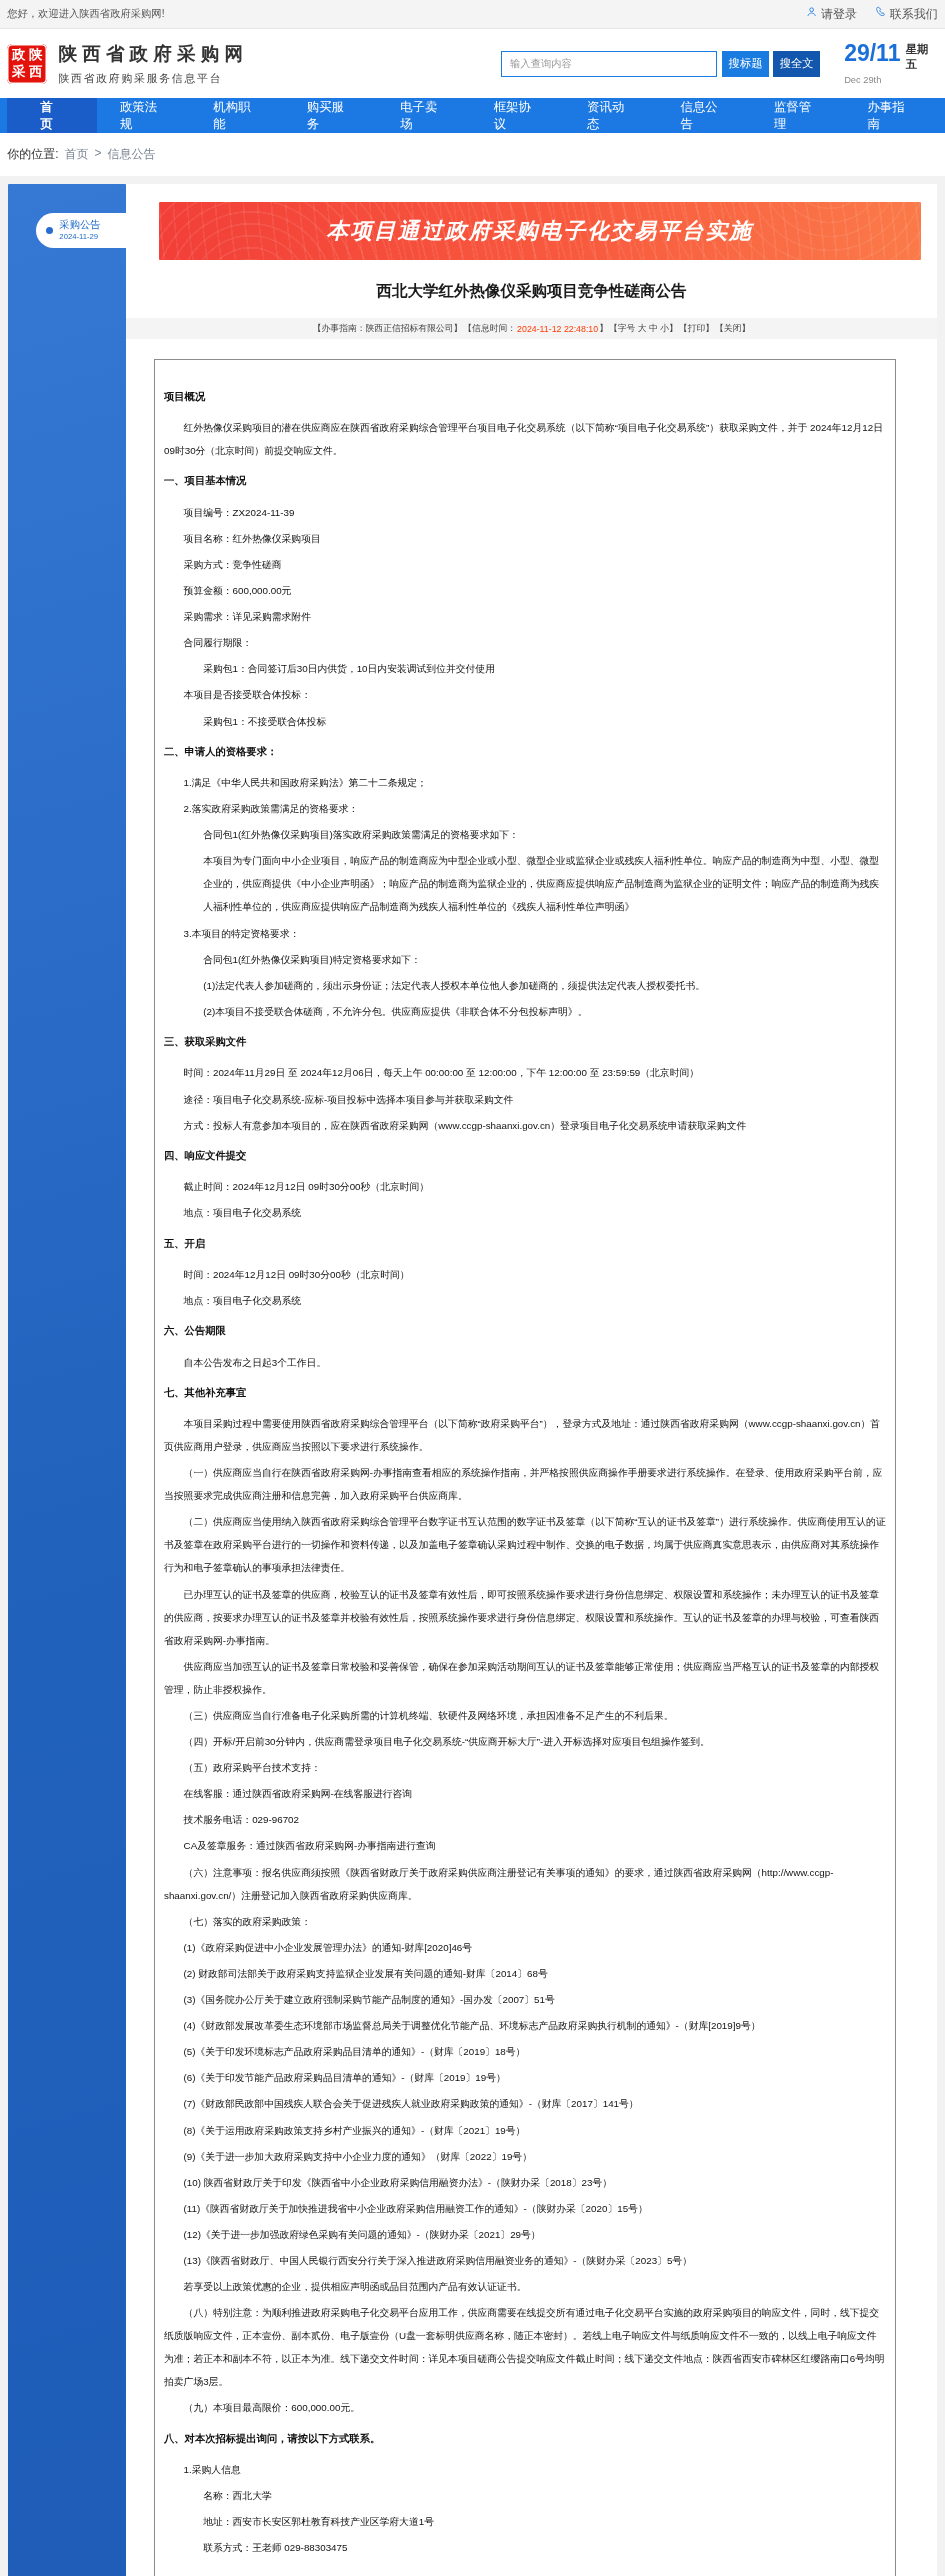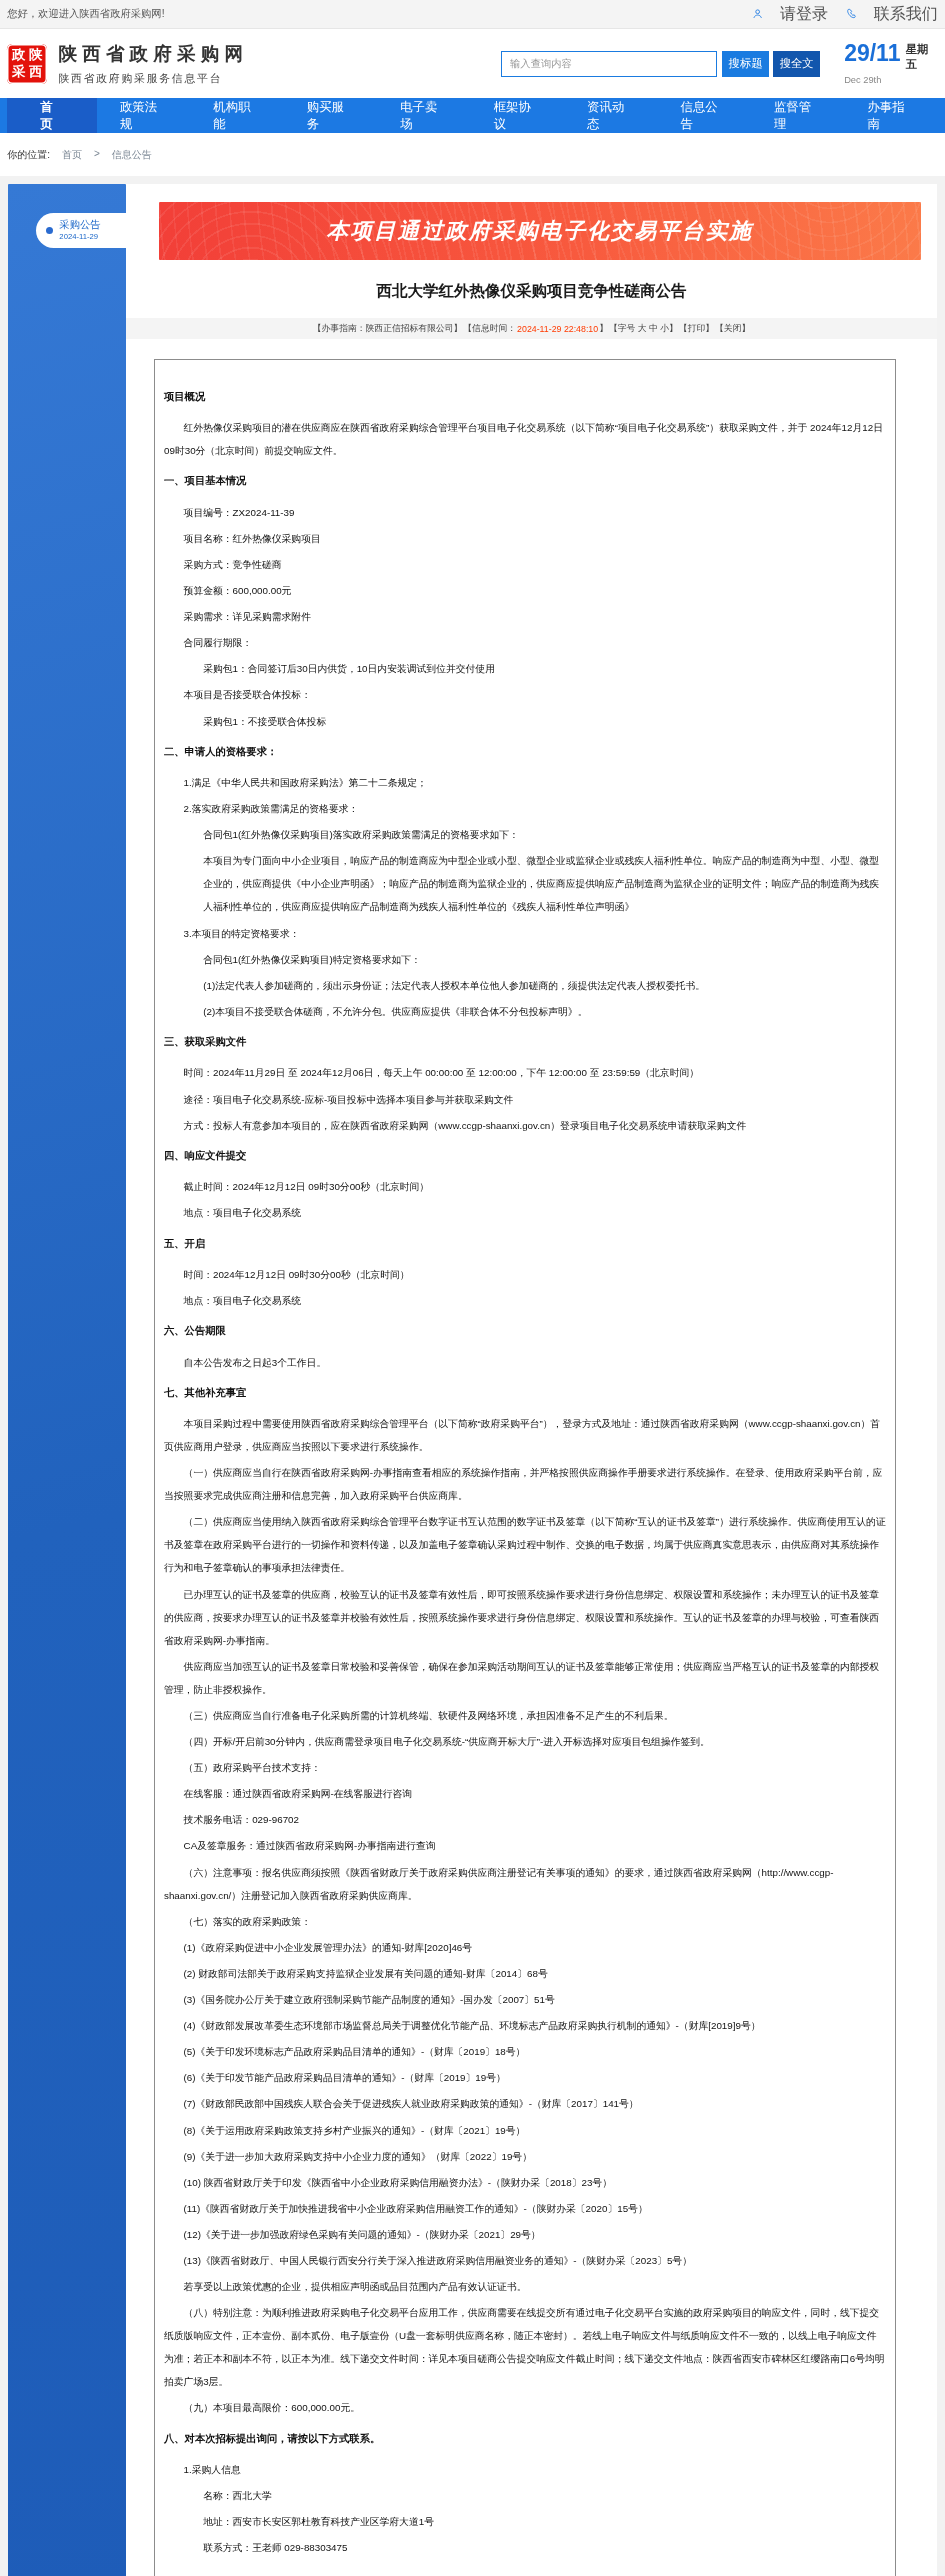--- a/index.html
+++ b/index.html
@@ -3,21 +3,21 @@
 <meta charset="utf-8">
 <style>
   * { margin:0; padding:0; box-sizing:border-box; }
   html,body { width:945px; font-family:"Liberation Sans","DejaVu Sans",sans-serif; background:#f2f2f2; color:#222; }
 
   
   .topbar { height:29px; background:#f4f4f4; border-bottom:0.5px solid #e6e6e6; }
   .topbar-inner { height:100%; margin:0 7.2px; display:flex; align-items:center; justify-content:space-between; }
   .welcome { font-size:10.3px; color:#555; }
   .top-links { display:flex; align-items:center; gap:17.5px; }
-  .top-link { display:flex; align-items:center; gap:17px; font-size:16px; color:#555; cursor:pointer; text-decoration:none; }
+  .top-link { display:flex; align-items:flex-start; gap:4px; font-size:12px; color:#555; cursor:pointer; text-decoration:none; }
   .top-link svg { display:block; }
 
   
   .header { background:#fff; }
   .header-inner { margin:0 7.2px; height:69px; display:flex; align-items:center; }
   .logo { width:40px; height:40px; background:#e3120b; border-radius:5.2px; display:grid; grid-template-columns:1fr 1fr; place-items:center; box-shadow:inset 0 0 0 1.5px #fff, inset 0 0 0 3.1px #e3120b; padding:3.1px; }
   .logo span { color:#fff; font-size:13.4px; font-weight:bold; line-height:1; }
   .site-titles { margin-left:11.3px; }
   .site-title { font-size:18.5px; font-weight:bold; color:#333; letter-spacing:5.2px; }
   .site-subtitle { margin-top:5.2px; font-size:10.8px; color:#444; letter-spacing:1.8px; }
@@ -34,21 +34,21 @@
   .date-en { margin-top:3.1px; font-size:9.3px; color:#888; }
 
   
   .nav { background:#1c79e3; height:35px; }
   .nav-inner { margin:0 7.2px; height:100%; display:flex; align-items:stretch; }
   .nav-item { display:flex; align-items:center; padding:16px 23px; color:#fff; font-size:12.4px; text-decoration:none; cursor:pointer; }
   .nav-item.active { background:#1a5dc8; font-weight:bold; padding:0 33px; }
 
   
   .crumb { background:#fff; height:43px; display:flex; align-items:center; }
-  .crumb-inner { margin:0 7.2px; font-size:10px; color:#333; display:flex; gap:12px; align-items:flex-start; }
+  .crumb-inner { margin:0 7.2px; font-size:12px; color:#333; display:flex; gap:6px; align-items:flex-start; }
   .crumb a { color:#7b8794; text-decoration:none; cursor:pointer; }
   .crumb .sep { color:#7b8794; }
 
   
   .page { padding:8.2px 7.7px 41px; display:flex; align-items:stretch; }
   .sidebar { width:118px; background:linear-gradient(165deg,#3579d5 0%, #2162bd 55%, #1e5cb8 100%); border-radius:1px; }
   .side-tab { margin:29px 0 0 28px; height:35px; background:#fff; border-radius:17.5px 0 0 17.5px; display:flex; align-items:center; cursor:pointer; }
   .side-dot { width:7.2px; height:7.2px; border-radius:50%; background:#2a6bd0; margin:0 6.2px 0 10.3px; flex:none; }
   .side-tab-texts { line-height:1.25; }
   .side-tab-label { color:#1a66c8; font-size:10.3px; }
@@ -169,21 +169,21 @@
   <div class="main">
     <div class="banner">
       <span class="banner-text">本项目通过政府采购电子化交易平台实施</span>
     </div>
 
     <h1 class="art-title">西北大学红外热像仪采购项目竞争性磋商公告</h1>
 
     <div class="meta">
       <span>【办事指南：陕西正信招标有限公司】</span>
       <span>【信息时间：</span>
-      <span class="time-val">2024-11-29 22:48:10</span>
+      <span class="time-val">2024-11-12 22:48:10</span>
       <span> 】</span>
       <span class="mbtn">【字号 大 中 小】</span>
       <span class="mbtn">【打印】</span>
       <span class="mbtn">【关闭】</span>
     </div>
 
     <div class="doc-box">
       <div class="doc">
           <div class="d-h">项目概况</div>
           <div class="d-p">红外热像仪采购项目的潜在供应商应在陕西省政府采购综合管理平台项目电子化交易系统（以下简称“项目电子化交易系统”）获取采购文件，并于 2024年12月12日 09时30分（北京时间）前提交响应文件。</div>

